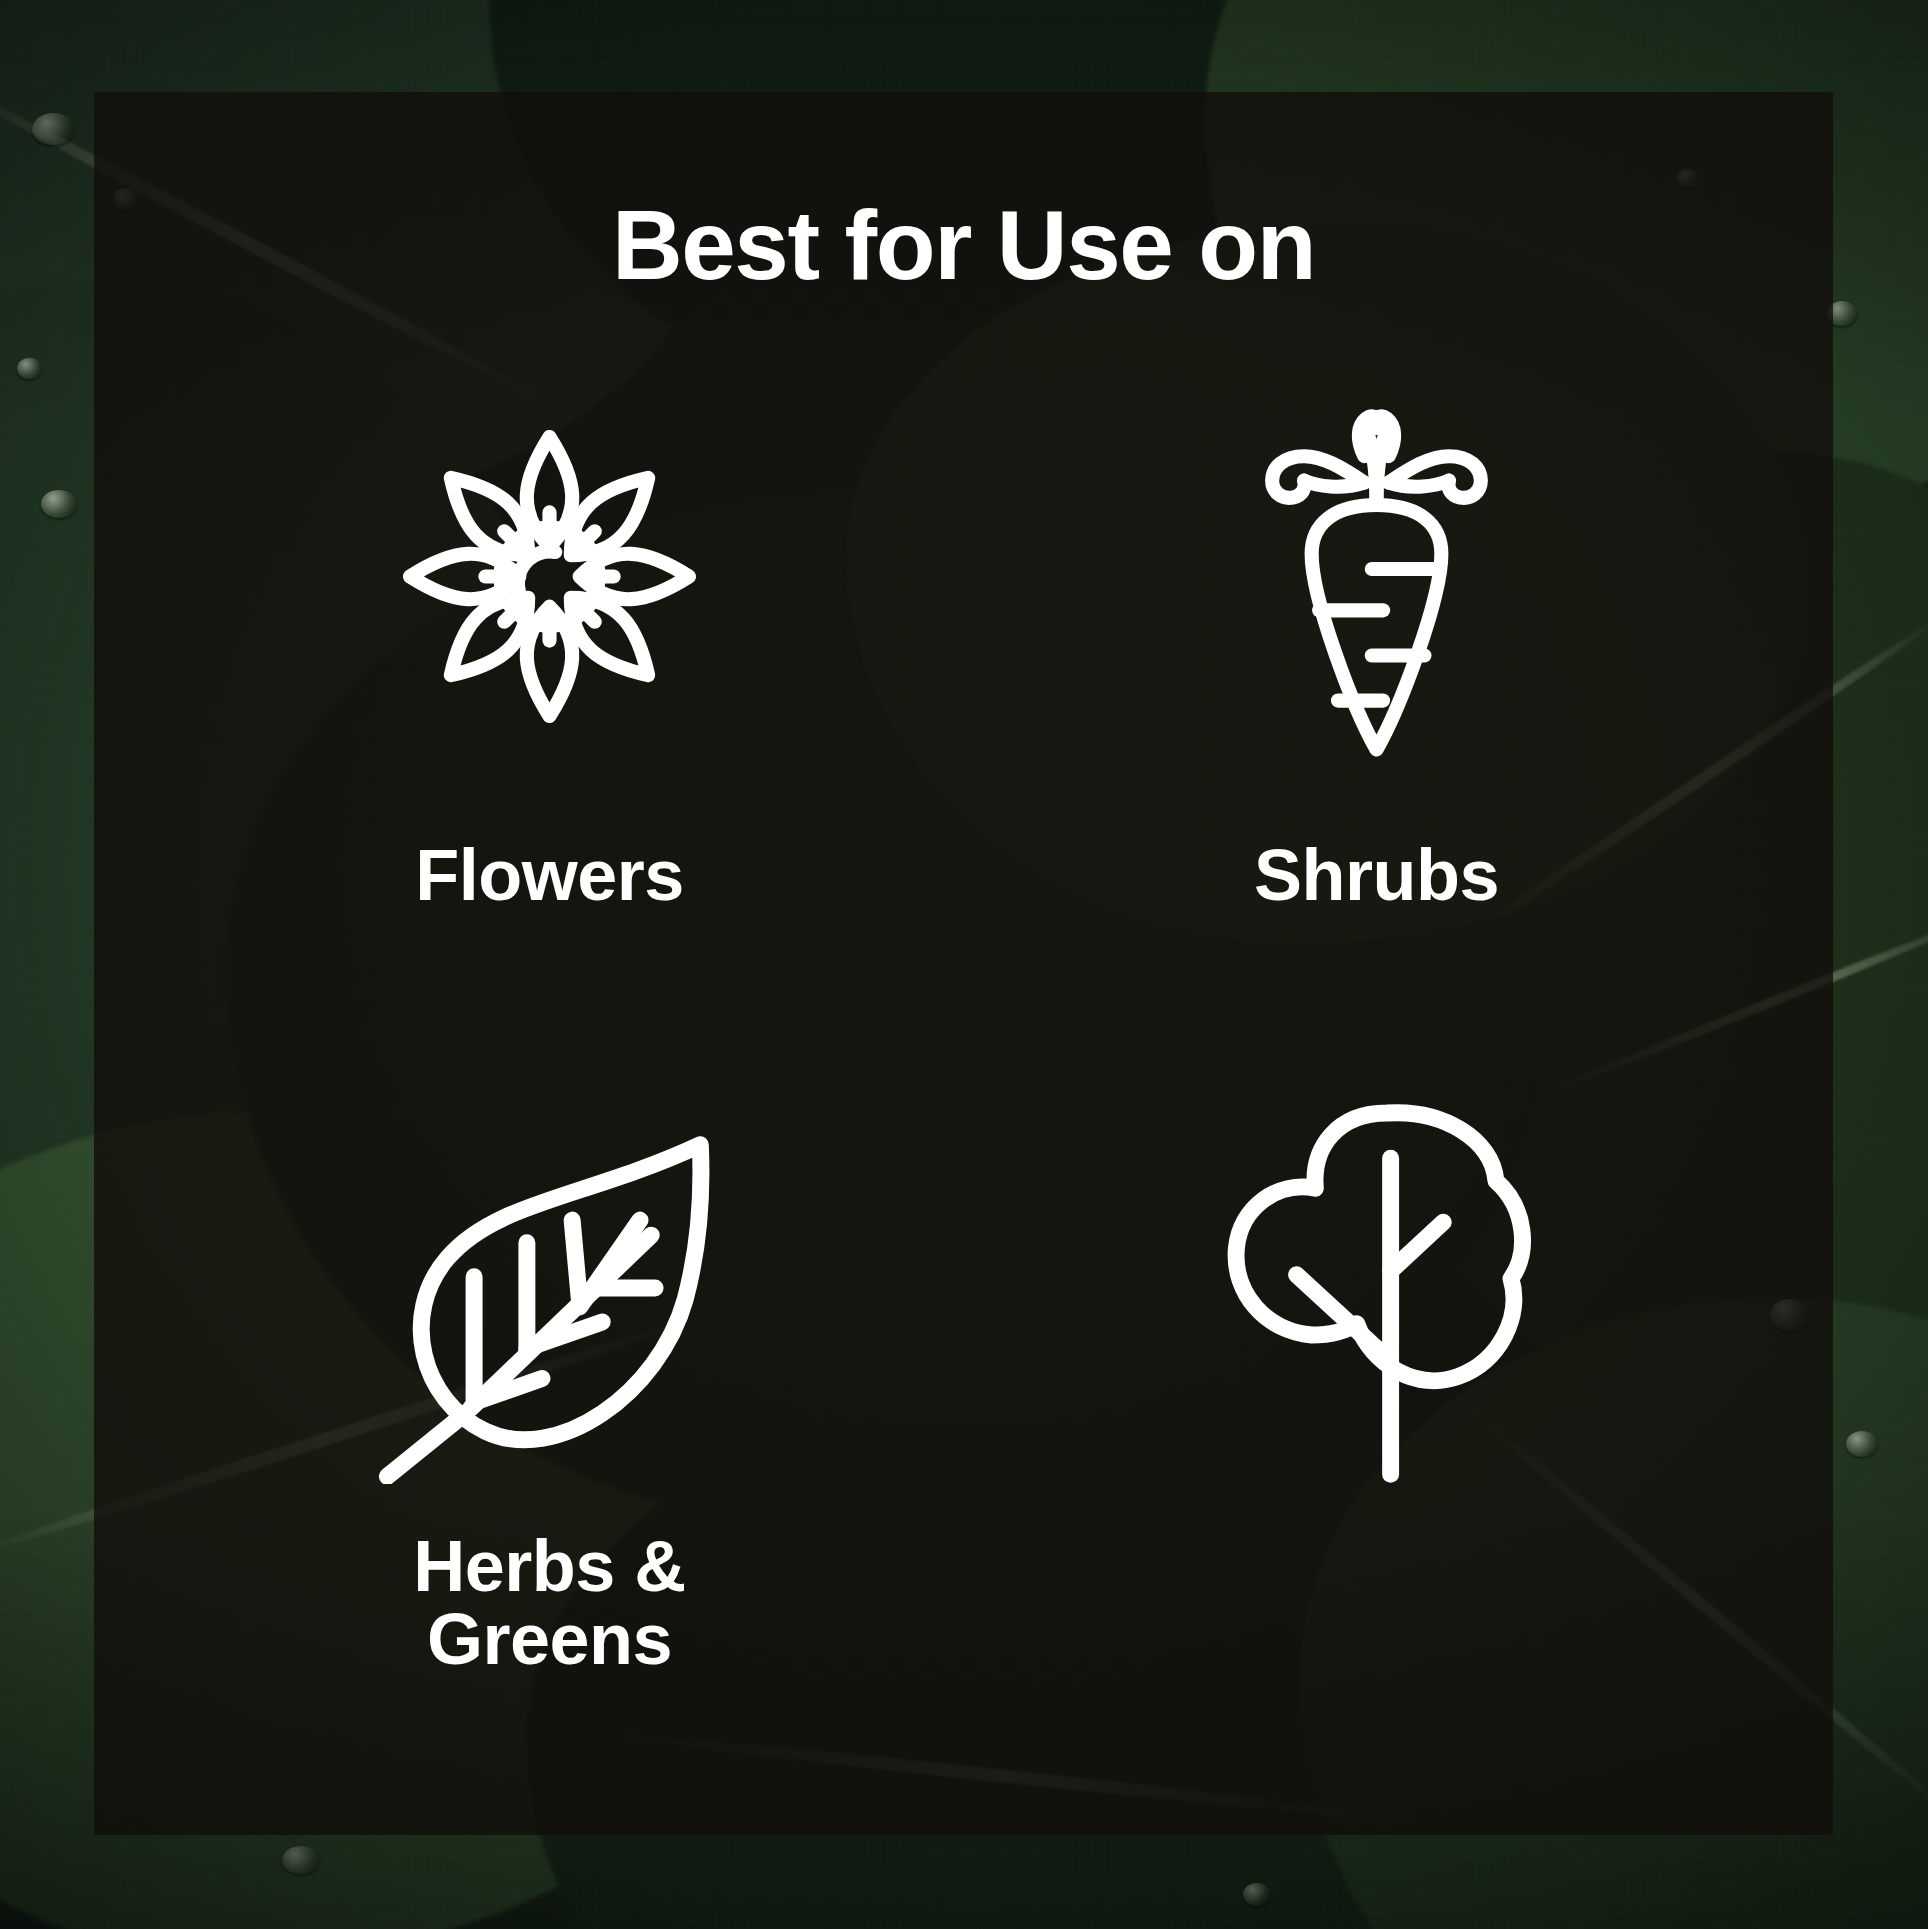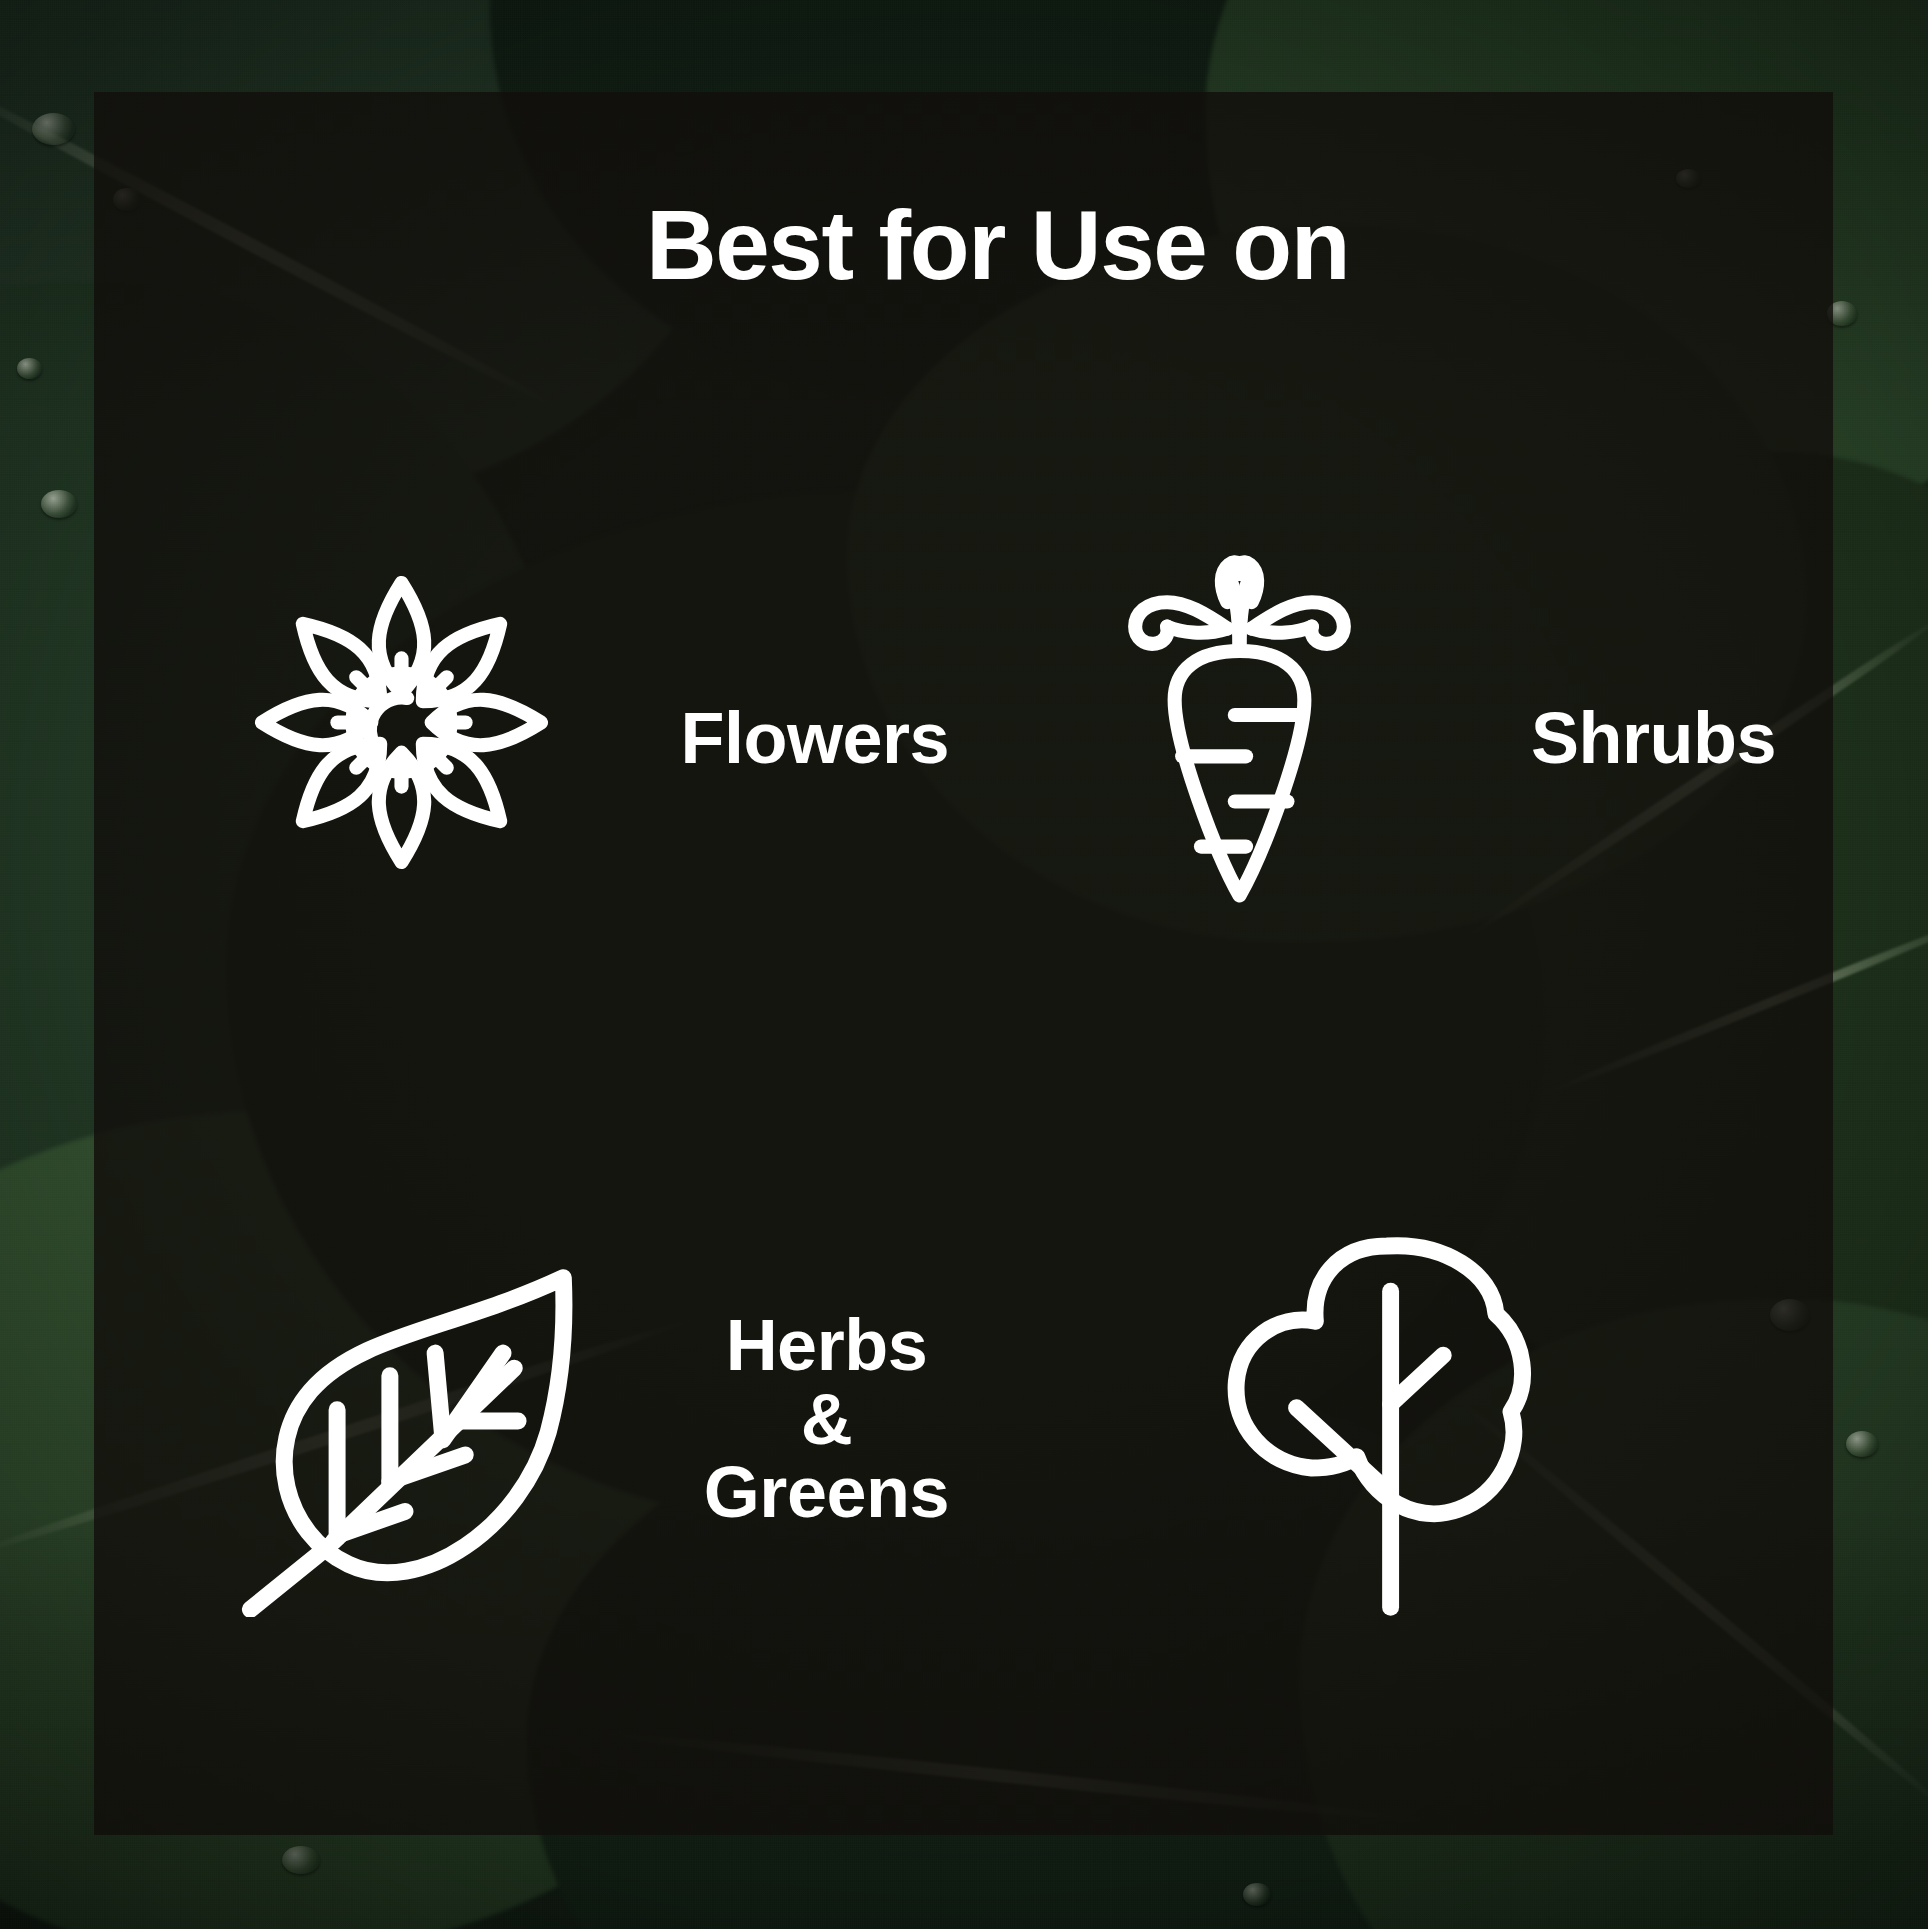--- a/index.html
+++ b/index.html
@@ -82,40 +82,39 @@
     left: 0;
     top: 102px;
     width: 100%;
     text-align: center;
     color: #ffffff;
     font-size: 98px;
     font-weight: bold;
     letter-spacing: -1.4px;
     line-height: 1.05;
     white-space: nowrap;
-    padding-left: 34px;
   }
 
   
   #grid {
     position: absolute;
     left: 56px;
     top: 282px;
     width: 1626px;
     height: 1394px;
     display: grid;
     grid-template-columns: 1fr 1fr;
     grid-template-rows: 1fr 1fr;
     column-gap: 28px;
     row-gap: 0px;
   }
   .cell {
     position: relative;
     display: flex;
-    flex-direction: row;
+    flex-direction: column;
     align-items: center;
     justify-content: flex-start;
     gap: 28px;
   }
   .icon-wrap {
     display: flex;
     align-items: center;
     justify-content: center;
     width: 100%;
   }

